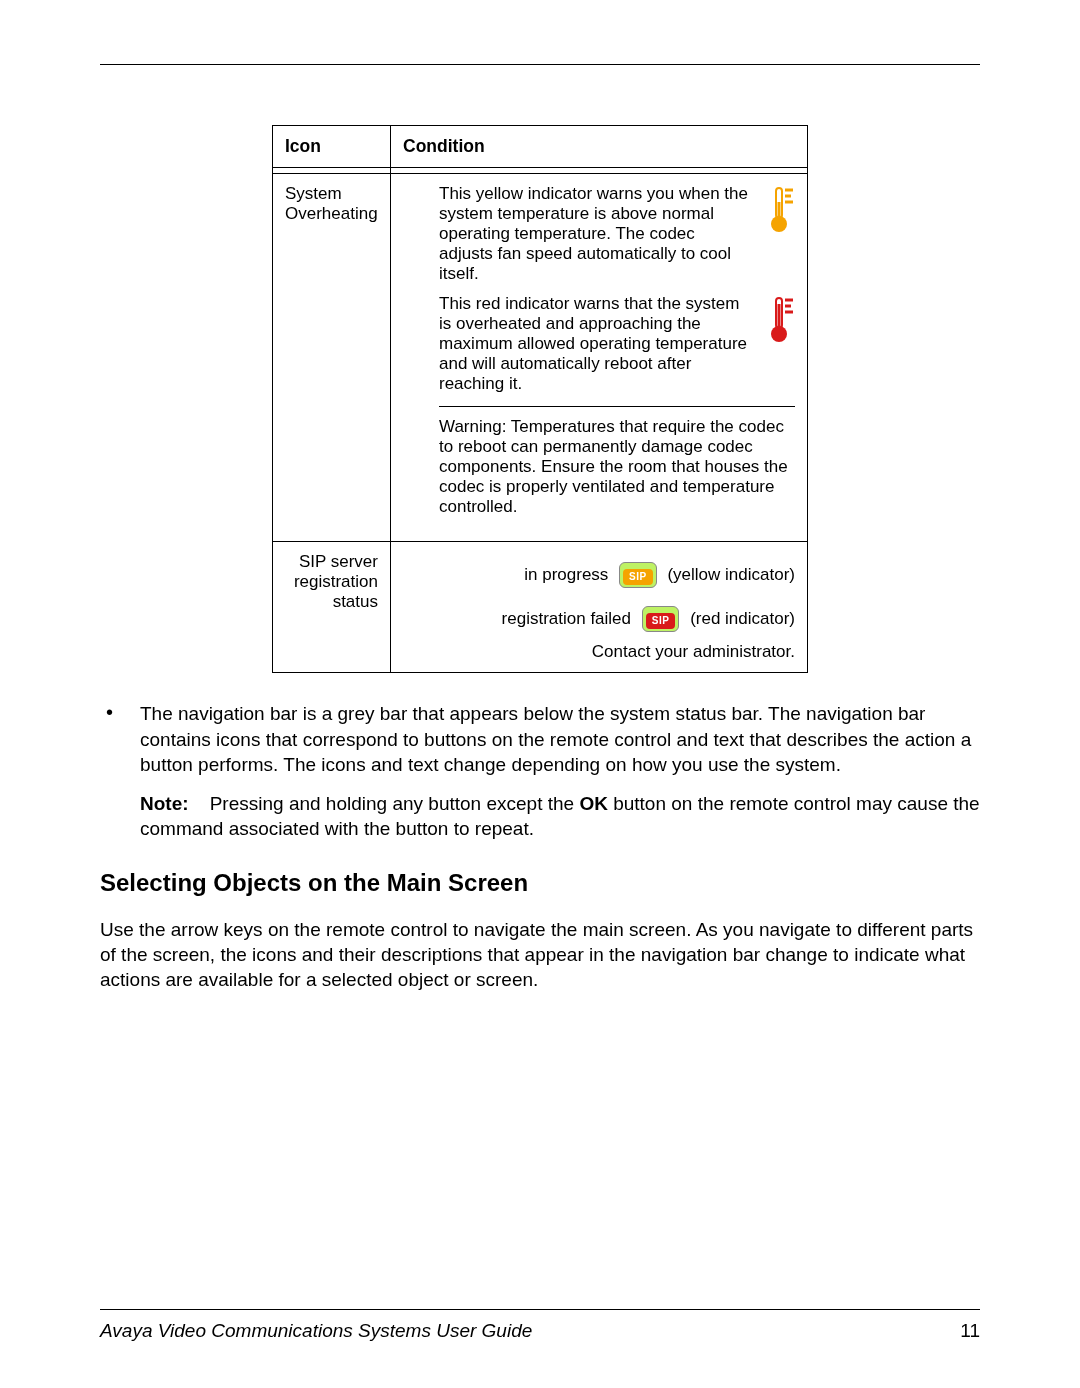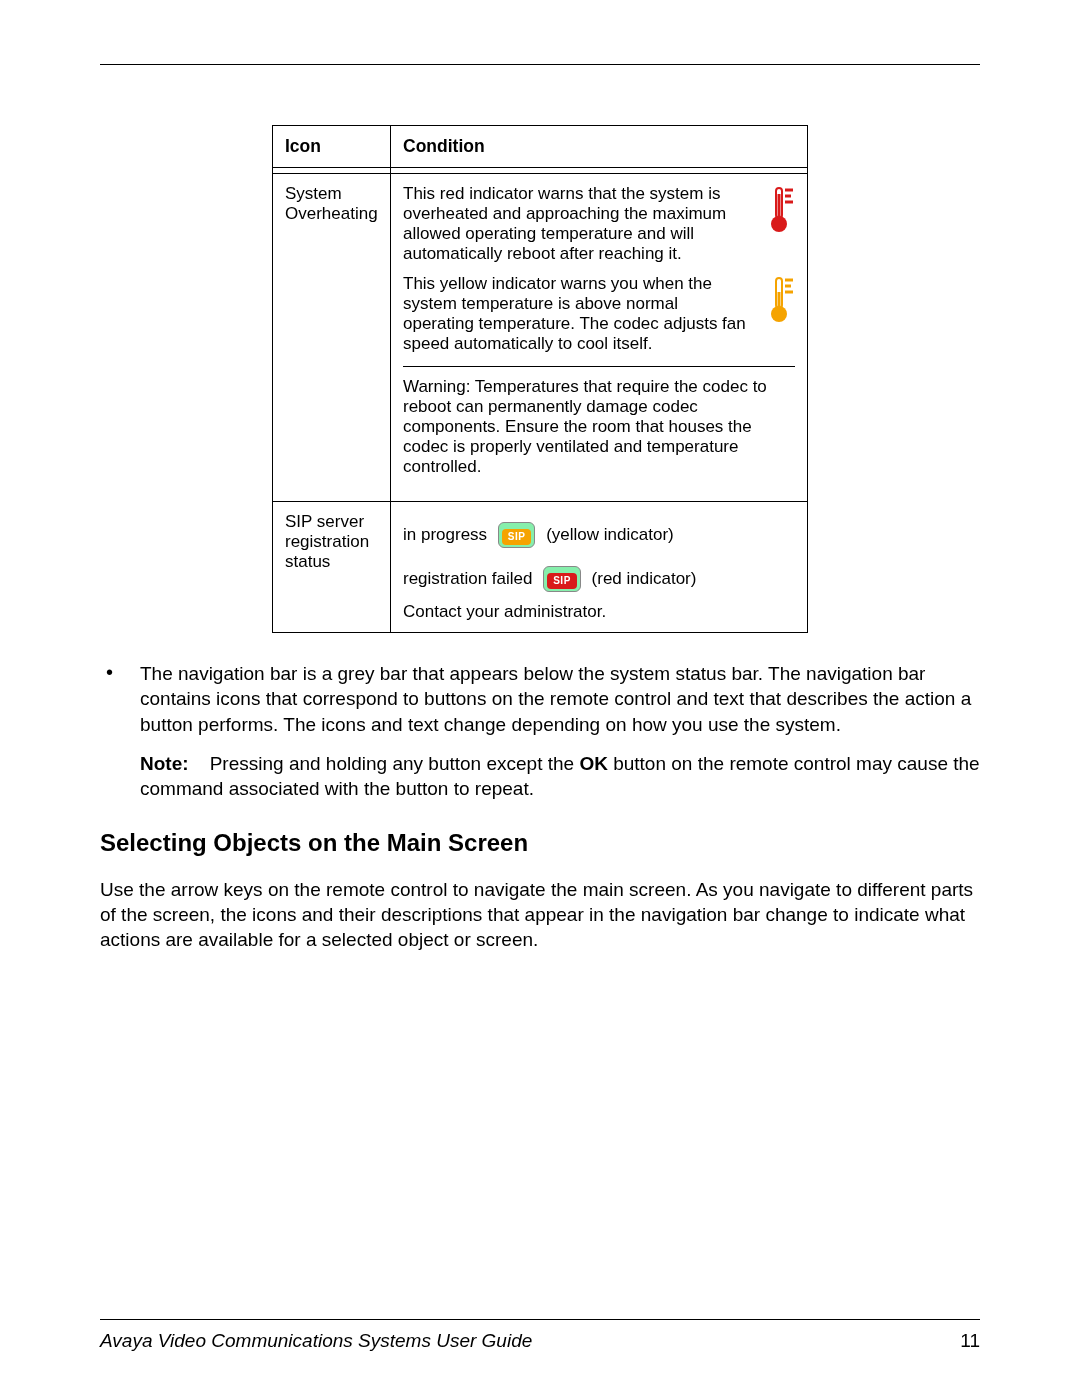--- a/index.html
+++ b/index.html
@@ -29,54 +29,54 @@
     font-size: 17.5px;
     line-height: 1.18;
   }
   .col-icon { width: 118px; border-right: 1.5px solid #000; }
   .col-cond { flex: 1; }
   .thead-row { border-bottom: 1.5px solid #000; }
   .th { font-weight: bold; }
   .head-gap { height: 6px; border-bottom: 1.5px solid #000; display:flex; }
   .head-gap .col-icon { border-right:1.5px solid #000; }
   .head-gap .col-cond { }
-  .tbody-row { border-bottom: 1.5px solid #000; }
-  .tbody-row:last-child { border-bottom: none; }
+  .tbody-row { border-bottom: 1.5px solid #000; gap: 36px; }
+  .tbody-row:last-child { border-bottom: none; text-align: right; }
   .td { font-size: 17px; }
   .cond-block { position: relative; padding-right: 44px; margin-bottom: 10px; }
   .cond-block:last-child { margin-bottom: 0; }
   .inner-rule { border-top: 1px solid #000; margin: 12px 0 10px 0; }
   .thermo {
     position: absolute; right: 0; top: 0; width: 28px; height: 50px;
   }
   .sip-badge {
     display: inline-block; vertical-align: middle;
     border: 1.5px solid #888; border-radius: 6px; padding: 2px 3px;
-    background: #86efac; margin: 0 6px;
+    background: #bef264; margin: 0 6px;
   }
   .sip-inner {
     display: inline-block; border-radius: 4px;
     color: #fff; font-size: 10px; font-weight: bold;
     padding: 2px 6px 2px 6px; letter-spacing: 0.5px;
   }
   .sip-yellow { background: #f5a300; }
   .sip-red { background: #d91a1a; }
   .status-line { margin: 10px 0; font-size: 17px; }
   .bullet-block { display: flex; margin: 0 0 14px 0; }
   .bullet-dot { width: 40px; text-align: left; font-size: 20px; padding-left: 6px; }
   .bullet-text { flex: 1; font-size: 19px; line-height: 1.32; }
   .note-block { margin-left: 40px; font-size: 19px; line-height: 1.32; margin-bottom: 28px; }
   .note-label { font-weight: bold; }
   .ok-bold { font-weight: bold; }
   h2.section {
     font-size: 24px; font-weight: bold; margin: 8px 0 14px 0;
   }
   .section-body { font-size: 19px; line-height: 1.32; margin-top: 20px; }
   .footer {
-    position: absolute; left: 100px; right: 100px; bottom: 36px;
+    position: absolute; left: 100px; right: 100px; bottom: 46px;
   }
   .footer-rule { border-top: 1.5px solid #000; margin-bottom: 10px; }
   .footer-row { display: flex; justify-content: space-between; align-items: baseline; }
   .footer-title { font-style: italic; font-size: 19px; }
   .footer-page { font-size: 19px; }
 </style>
 </head>
 <body>
 
 <div class="page">
@@ -89,39 +89,39 @@
     </div>
     <div class="head-gap">
       <div class="col-icon"></div>
         <div class="col-cond"></div>
     </div>
 
     <div class="tbody-row">
       <div class="td col-icon">System Overheating</div>
       <div class="td col-cond">
         <div class="cond-block">
+          <span>This yellow indicator warns you when the system temperature is above normal operating temperature. The codec adjusts fan speed automatically to cool itself.</span>
+          <svg class="thermo" viewBox="0 0 28 50">
+            <line x1="18" y1="6" x2="26" y2="6" stroke="#f5a300" stroke-width="3"></line>
+            <line x1="18" y1="12" x2="24" y2="12" stroke="#f5a300" stroke-width="3"></line>
+            <line x1="18" y1="18" x2="26" y2="18" stroke="#f5a300" stroke-width="3"></line>
+            <rect x="9" y="4" width="6" height="30" rx="3" fill="#fff" stroke="#f5a300" stroke-width="2"></rect>
+            <rect x="10.5" y="18" width="3" height="18" fill="#f5a300"></rect>
+            <circle cx="12" cy="40" r="8" fill="#f5a300"></circle>
+          </svg>
+        </div>
+        <div class="cond-block">
           <span>This red indicator warns that the system is overheated and approaching the maximum allowed operating temperature and will automatically reboot after reaching it.</span>
           <svg class="thermo" viewBox="0 0 28 50">
             <line x1="18" y1="6" x2="26" y2="6" stroke="#d91a1a" stroke-width="3"></line>
             <line x1="18" y1="12" x2="24" y2="12" stroke="#d91a1a" stroke-width="3"></line>
             <line x1="18" y1="18" x2="26" y2="18" stroke="#d91a1a" stroke-width="3"></line>
             <rect x="9" y="4" width="6" height="30" rx="3" fill="#fff" stroke="#d91a1a" stroke-width="2"></rect>
             <rect x="10.5" y="10" width="3" height="26" fill="#d91a1a"></rect>
             <circle cx="12" cy="40" r="8" fill="#d91a1a"></circle>
-          </svg>
-        </div>
-        <div class="cond-block">
-          <span>This yellow indicator warns you when the system temperature is above normal operating temperature. The codec adjusts fan speed automatically to cool itself.</span>
-          <svg class="thermo" viewBox="0 0 28 50">
-            <line x1="18" y1="6" x2="26" y2="6" stroke="#f5a300" stroke-width="3"></line>
-            <line x1="18" y1="12" x2="24" y2="12" stroke="#f5a300" stroke-width="3"></line>
-            <line x1="18" y1="18" x2="26" y2="18" stroke="#f5a300" stroke-width="3"></line>
-            <rect x="9" y="4" width="6" height="30" rx="3" fill="#fff" stroke="#f5a300" stroke-width="2"></rect>
-            <rect x="10.5" y="18" width="3" height="18" fill="#f5a300"></rect>
-            <circle cx="12" cy="40" r="8" fill="#f5a300"></circle>
           </svg>
         </div>
         <div class="inner-rule"></div>
         <div style="margin-bottom:14px;">Warning: Temperatures that require the codec to reboot can permanently damage codec components. Ensure the room that houses the codec is properly ventilated and temperature controlled.</div>
       </div>
     </div>
 
     <div class="tbody-row">
       <div class="td col-icon">SIP server registration status</div>
       <div class="td col-cond">

